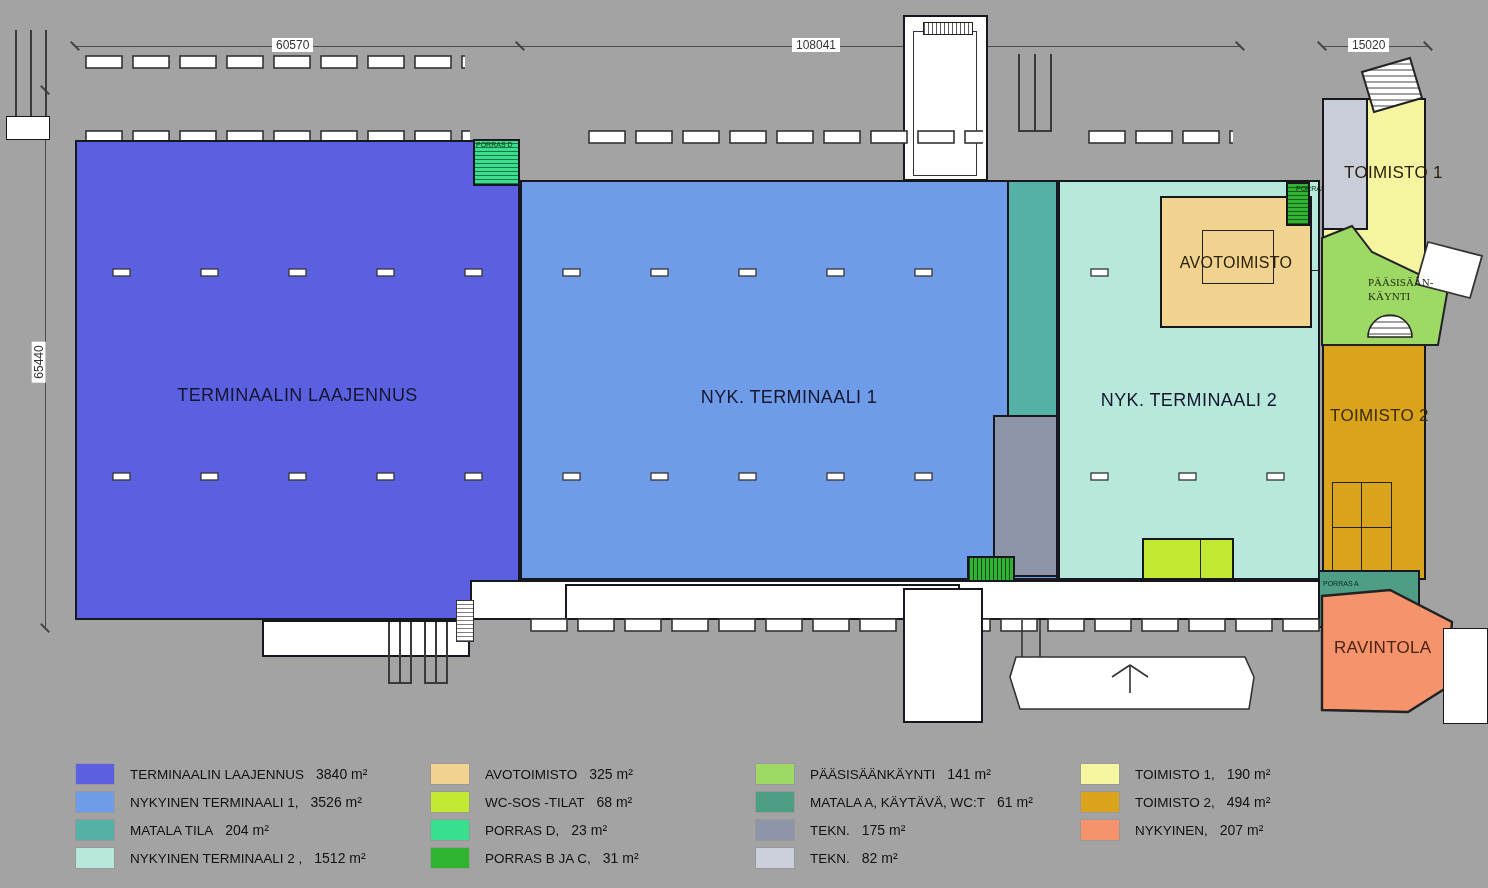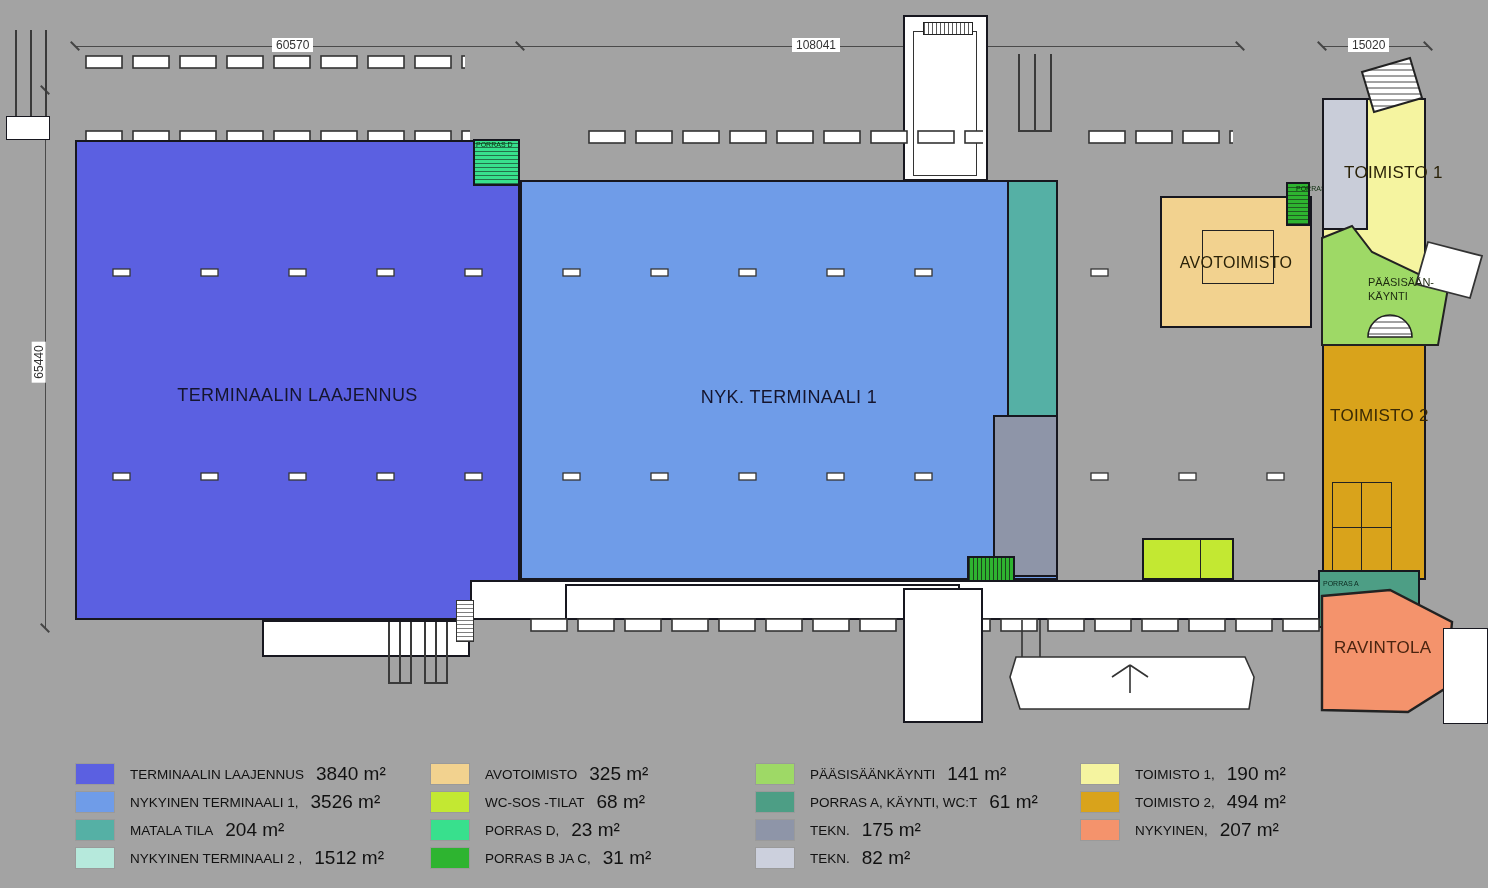--- a/index.html
+++ b/index.html
@@ -25,21 +25,21 @@
   .hatch-h { background-image:repeating-linear-gradient(0deg,  rgba(20,20,20,.55) 0 1px, transparent 1px 4px); }
 
   .rail { position:absolute; border:2px solid #3a3a3a; border-top:none;
     background:linear-gradient(90deg, transparent 0 calc(50% - 1px), #3a3a3a calc(50% - 1px) calc(50% + 1px), transparent calc(50% + 1px)); }
 
   .legend { position:absolute; left:0; top:762px; width:1488px; }
   .legend-col { position:absolute; top:0; }
   .legend-item { display:flex; align-items:center; height:24px; margin-bottom:4px; }
   .legend-swatch { width:40px; height:22px; border:1px solid #9a9a9a; flex:0 0 auto; }
   .legend-label { margin-left:15px; font-size:13.5px; color:#111; white-space:nowrap; }
-  .legend-area  { margin-left:12px; font-size:19px; color:#111; white-space:nowrap;text-align:center; }
+  .legend-area  { margin-left:12px; font-size:14px; color:#111; white-space:nowrap;text-align:center; }
 
   svg { display:block; }
 </style>
 </head>
 <body>
 
 <div class="sheet">
 
   <div class="dimline" style="left:75px; top:46px; width:1165px; height:1px;"></div>
   <div class="dimline" style="left:1322px; top:46px; width:106px; height:1px;"></div>
@@ -81,20 +81,24 @@
   <svg class="abs" style="left:1088px; top:130px;" width="145" height="15">
       <rect width="145" height="15" fill="url(#win)"></rect>
     </svg>
 
   <div class="zone" style="left: 75px; top: 140px; width: 445px; height: 480px; background-color: rgb(91, 96, 225);">
     <div class="zlabel-main" style="top:243px;">TERMINAALIN LAAJENNUS</div>
   </div>
   <div class="zone" style="left: 520px; top: 180px; width: 538px; height: 400px; background-color: rgb(111, 156, 232);">
     <div class="zlabel-main" style="top:205px;">NYK. TERMINAALI 1</div>
   </div>
+  <div class="zone" style="left: 1058px; top: 180px; width: 262px; height: 400px; background-color: rgb(182, 233, 220);">
+    <div class="abs" style="left:128px; top:88px; width:130px; height:0; border-top:1.5px solid #222;"></div>
+    <div class="zlabel-main" style="top:208px;">NYK. TERMINAALI 2</div>
+  </div>
   <div class="zone" style="left: 1007px; top: 180px; width: 51px; height: 237px; background-color: rgb(85, 176, 165);"></div>
   <div class="zone" style="left: 993px; top: 415px; width: 65px; height: 162px; background-color: rgb(142, 149, 168);"></div>
 
   <svg class="abs" style="left:112px; top:268px;" width="378" height="9">
     <defs>
         <pattern id="sky" width="88" height="9" patternUnits="userSpaceOnUse">
       <rect x="1" y="1" width="17" height="7" fill="#fff" stroke="#333" stroke-width="1.3"></rect>
     </pattern>
       </defs>
     <rect width="378" height="9" fill="url(#sky)"></rect>
@@ -154,21 +158,21 @@
     <polygon points="62,17 110,3 122,43 74,57" fill="url(#treads)" stroke="#222" stroke-width="2"></polygon>
 
     <polygon points="22,183 52,171 72,197 148,233 138,290 22,290" stroke="#222" stroke-width="2" fill="#9ed966"></polygon>
 
     <polygon points="128,187 182,201 170,243 116,229" fill="#fff" stroke="#333" stroke-width="1.8"></polygon>
 
     <path d="M68,282 A22,22 0 0 1 112,282 Z" fill="url(#treads)" stroke="#222" stroke-width="1.6"></path>
 
     <polygon points="22,541 90,535 152,567 146,633 108,657 22,655" stroke="#222" stroke-width="2.4" fill="#f4936c"></polygon>
   </svg>
-  <div class="zlabel-sm" style="left:1368px; top:276px;">
+  <div class="zlabel-sm" style="left:1368px; top:276px;font-family:Liberation Serif, serif;">
     <div>PÄÄSISÄÄN-</div>
     <div>KÄYNTI</div>
   </div>
   <div class="zlabel-off" style="left:1344px; top:163px; font-size:17px;">TOIMISTO 1</div>
   <div class="zlabel-off" style="left:1330px; top:392px; font-size:17px; color:#3a2a05;margin-top:14px;">TOIMISTO 2</div>
   <div class="zlabel-off" style="left:1334px; top:638px; font-size:17px; color:#4a2410;">RAVINTOLA</div>
 
   <div class="zone" style="left:470px; top:580px; width:850px; height:40px; background:#fff;"></div>
   <div class="zone" style="left:565px; top:584px; width:395px; height:36px; background:#fff;"></div>
   <svg class="abs" style="left:530px; top:618px;" width="790" height="14">
@@ -235,21 +239,21 @@
     </div>
 
     <div class="legend-col" style="left:755px;">
       <div class="legend-item">
         <div class="legend-swatch" style="background-color: rgb(158, 217, 102);"></div>
         <span class="legend-label">PÄÄSISÄÄNKÄYNTI</span>
         <span class="legend-area">141 m²</span>
       </div>
       <div class="legend-item">
         <div class="legend-swatch" style="background-color: rgb(77, 158, 133);"></div>
-        <span class="legend-label">PORRAS A, KÄYNTI, WC:T</span>
+        <span class="legend-label">MATALA A, KÄYTÄVÄ, WC:T</span>
         <span class="legend-area">61 m²</span>
       </div>
       <div class="legend-item">
         <div class="legend-swatch" style="background-color: rgb(142, 149, 168);"></div>
         <span class="legend-label">TEKN.</span>
         <span class="legend-area">175 m²</span>
       </div>
       <div class="legend-item">
         <div class="legend-swatch" style="background-color: rgb(204, 208, 221);"></div>
         <span class="legend-label">TEKN.</span>

